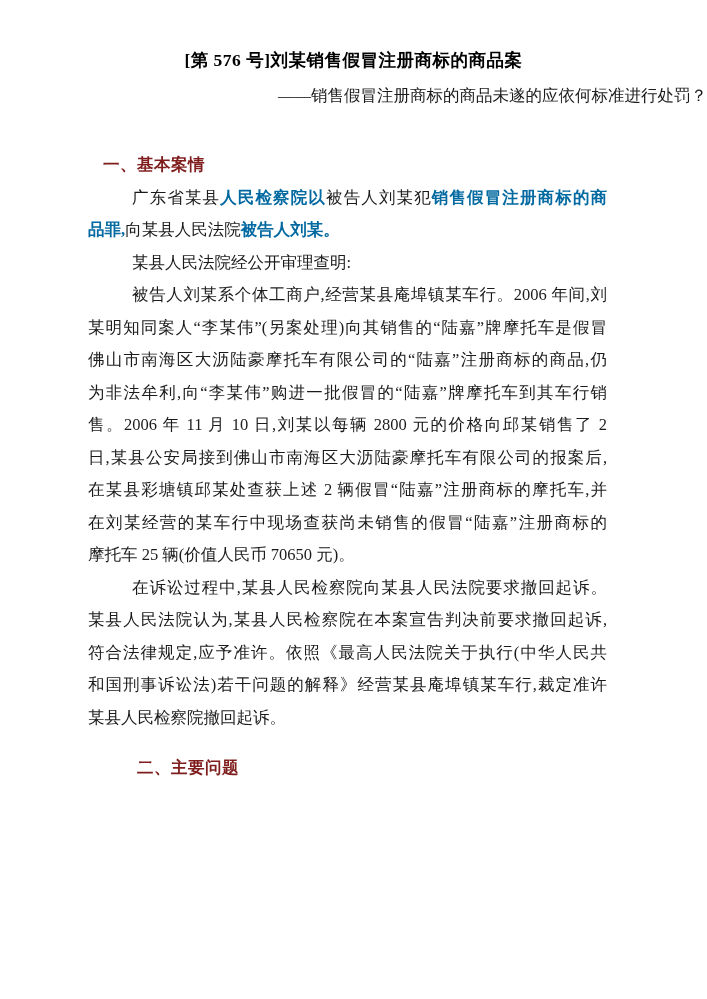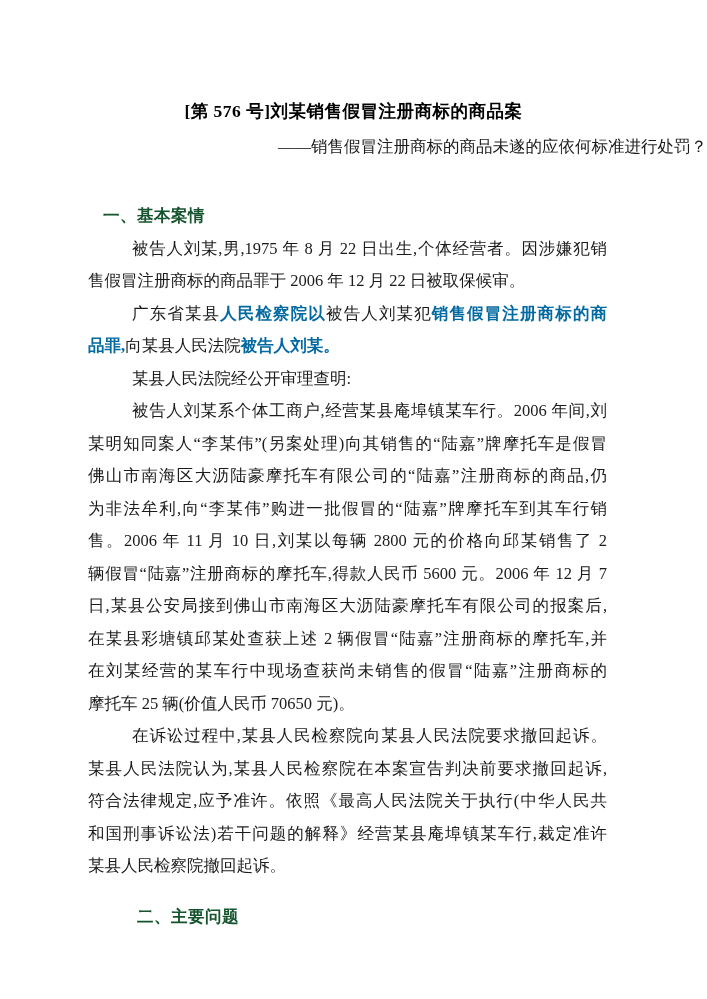--- a/index.html
+++ b/index.html
@@ -10,21 +10,21 @@
   .page {
     position: relative;
     width: 707px;
     height: 999px;
     background: #ffffff;
     overflow: hidden;
     font-family: "Liberation Serif", serif;
     color: #1b1b1b;
   }
   .header {
-    padding-top: 95px;
+    padding-top: 44px;
     text-align: center;
   }
   .title {
     font-size: 17.5px;
     font-weight: 700;
     line-height: 33px;
     color: #000000;
     letter-spacing: 0.5px;
   }
   .subtitle {
@@ -36,21 +36,21 @@
     text-align: right;
   }
   .content {
     margin: 37px 0 0 88px;
     width: 519px;
     font-size: 16.5px;
     line-height: 32.5px;
   }
   .heading {
     font-weight: 700;
-    color: #14532d;
+    color: #7f1d1d;
     letter-spacing: 0.5px;
   }
   .h-small { padding-left: 15px; }
   .h-large { padding-left: 49px; font-family: Liberation Serif, serif; }
   .space-before { margin-top: 18px; }
   .para { margin: 0; }
   .line {
     text-align: justify;
     text-align-last: justify;
     white-space: normal;
@@ -66,37 +66,32 @@
 <body>
 
 <div class="page">
   <div class="header">
     <div class="title">[第 576 号]刘某销售假冒注册商标的商品案</div>
     <div class="subtitle">——销售假冒注册商标的商品未遂的应依何标准进行处罚？</div>
   </div>
   <div class="content" id="doc-body">
       <div class="heading h-small">一、基本案情</div>
       <div class="para">
-        <div class="line first"><span>被告人刘某,男,1975 年 8 月 22 日出生,个体经营者。因涉嫌犯销</span></div>
-        <div class="line last"><span>售假冒注册商标的商品罪于 2006 年 12 月 22 日被取保候审。</span></div>
-      </div>
-      <div class="para">
         <div class="line first"><span>广东省某县</span><b>人民检察院以</b><span>被告人刘某犯</span><b>销售假冒注册商标的商</b></div>
         <div class="line last"><b>品罪,</b><span>向某县人民法院</span><b>被告人刘某。</b></div>
       </div>
       <div class="para">
         <div class="line first last"><span>某县人民法院经公开审理查明:</span></div>
       </div>
       <div class="para">
         <div class="line first"><span>被告人刘某系个体工商户,经营某县庵埠镇某车行。2006 年间,刘</span></div>
         <div class="line"><span>某明知同案人“李某伟”(另案处理)向其销售的“陆嘉”牌摩托车是假冒</span></div>
         <div class="line"><span>佛山市南海区大沥陆豪摩托车有限公司的“陆嘉”注册商标的商品,仍</span></div>
         <div class="line"><span>为非法牟利,向“李某伟”购进一批假冒的“陆嘉”牌摩托车到其车行销</span></div>
         <div class="line"><span>售。2006 年 11 月 10 日,刘某以每辆 2800 元的价格向邱某销售了 2</span></div>
-        <div class="line"><span>辆假冒“陆嘉”注册商标的摩托车,得款人民币 5600 元。2006 年 12 月 7</span></div>
         <div class="line"><span>日,某县公安局接到佛山市南海区大沥陆豪摩托车有限公司的报案后,</span></div>
         <div class="line"><span>在某县彩塘镇邱某处查获上述 2 辆假冒“陆嘉”注册商标的摩托车,并</span></div>
         <div class="line"><span>在刘某经营的某车行中现场查获尚未销售的假冒“陆嘉”注册商标的</span></div>
         <div class="line last"><span>摩托车 25 辆(价值人民币 70650 元)。</span></div>
       </div>
       <div class="para">
         <div class="line first"><span>在诉讼过程中,某县人民检察院向某县人民法院要求撤回起诉。</span></div>
         <div class="line"><span>某县人民法院认为,某县人民检察院在本案宣告判决前要求撤回起诉,</span></div>
         <div class="line"><span>符合法律规定,应予准许。依照《最高人民法院关于执行(中华人民共</span></div>
         <div class="line"><span>和国刑事诉讼法)若干问题的解释》经营某县庵埠镇某车行,裁定准许</span></div>

